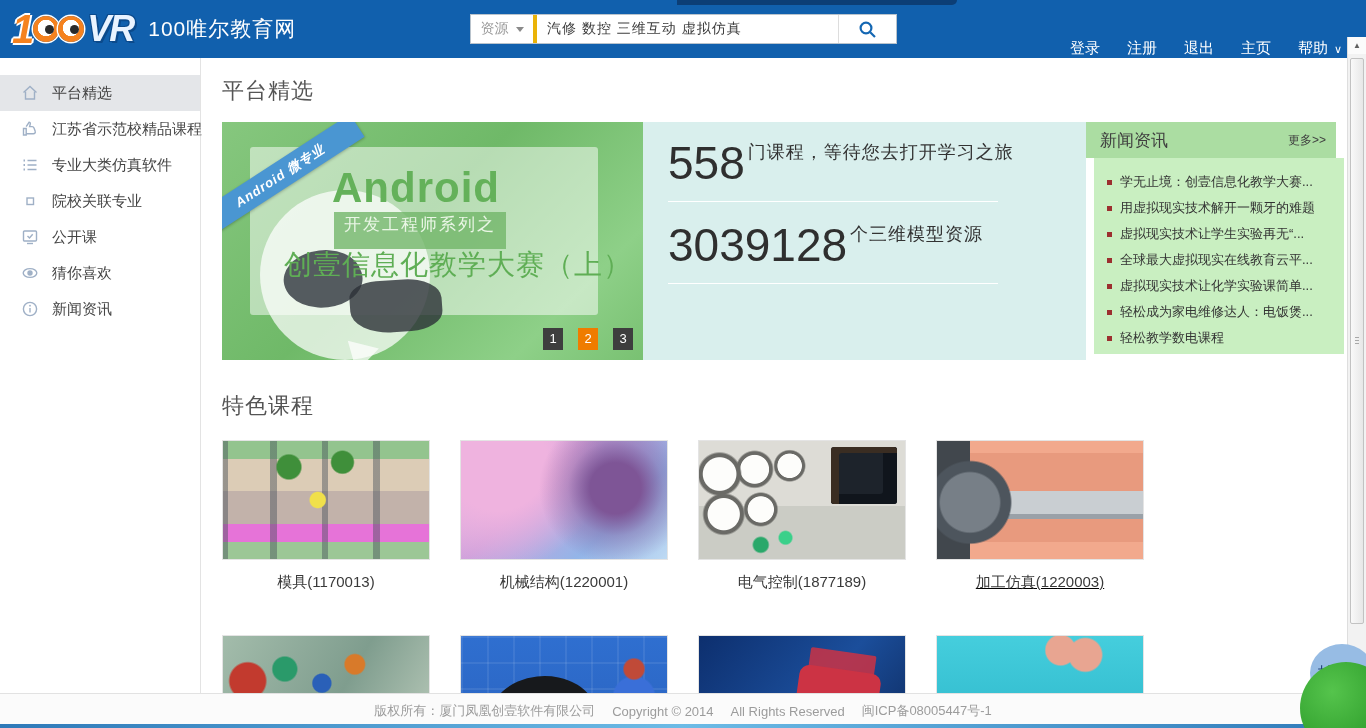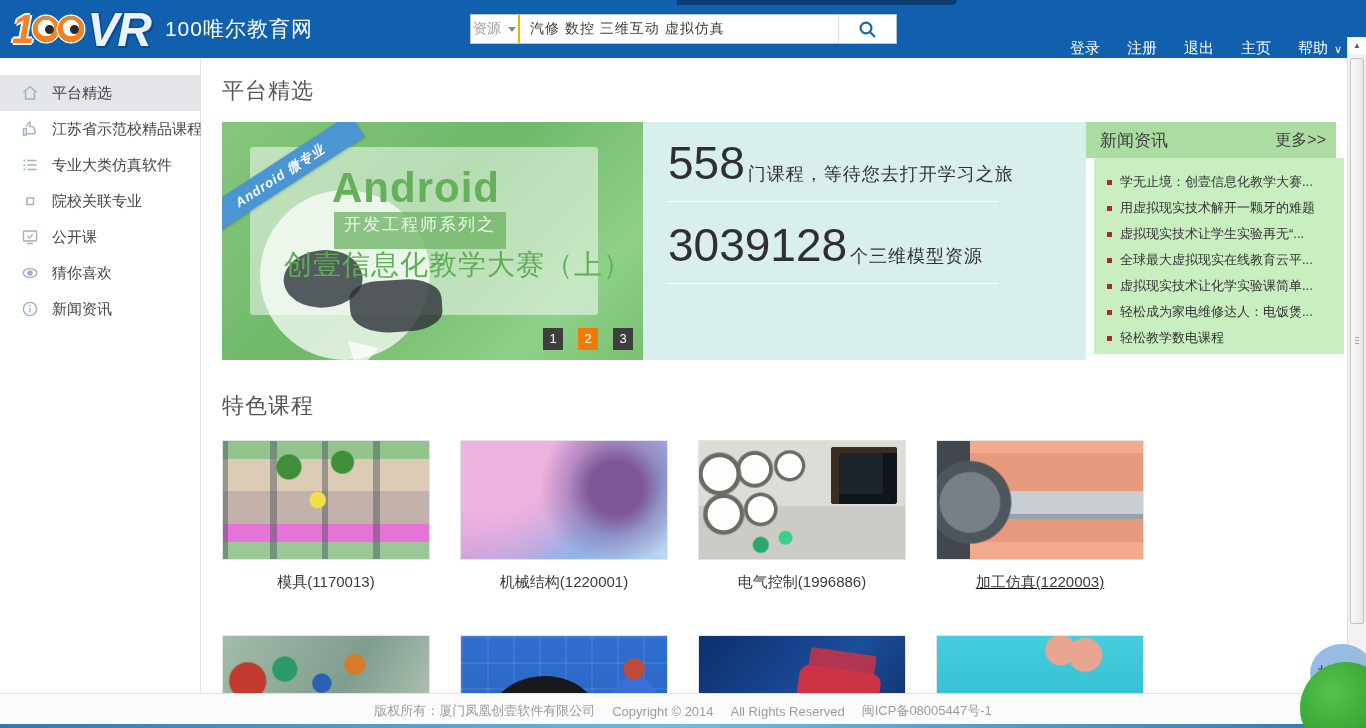--- a/index.html
+++ b/index.html
@@ -10,28 +10,28 @@
   .header { position:absolute; left:0; top:0; width:1366px; height:58px; background:#1160ad; z-index:10; }
   .top-strip { position:absolute; left:677px; top:0; width:280px; height:5px; background:#0c3e76; border-radius:0 0 5px 0; }
   .logo-wrap { position:absolute; left:12px; top:8px; height:42px; display:flex; align-items:center; }
   .logo-mark { display:flex; align-items:center; }
   .logo-one { font-style:italic; font-weight:900; font-size:40px; color:#f5821f;
               text-shadow:-2px 0 #fff,2px 0 #fff,0 -2px #fff,0 2px #fff,-1px -1px #fff,1px 1px #fff; }
   .eye { width:26px; height:26px; border-radius:50%; margin-left:-1px; position:relative;
          background:radial-gradient(circle at 50% 46%, #fff 0 42%, #f5821f 44% 100%);
          box-shadow:0 0 0 1.5px #fff; }
   .eye::after { content:''; position:absolute; width:9px; height:9px; background:#2a2a2a; border-radius:50%; top:9px; left:12px; }
-  .logo-vr { font-style:italic; font-weight:900; font-size:48px; letter-spacing:-2px; margin-left:3px; color:#e9f3ff;
+  .logo-vr { font-style:italic; font-weight:900; font-size:36px; letter-spacing:-2px; margin-left:3px; color:#e9f3ff;
              text-shadow:2px 2px 0 #0b4a8c, -1px -1px 0 #0b4a8c, 1px -1px 0 #0b4a8c, -1px 1px 0 #0b4a8c; }
   .site-name { color:#fff; font-size:21px; margin-left:15px; letter-spacing:1px; }
 
   .search-box { position:absolute; left:470px; top:14px; width:427px; height:30px; background:#fff;
                 border:1px solid #b9c3cc; display:flex; align-items:stretch; }
-  .search-cat { width:49px; display:flex; align-items:center; justify-content:center; gap:7px;
-                color:#999; font-size:14px; border-right:2px solid #eab308; cursor:pointer; }
+  .search-cat { width:66px; display:flex; align-items:center; justify-content:center; gap:7px;
+                color:#999; font-size:14px; border-right:4px solid #eab308; cursor:pointer; }
   .cat-caret { width:0; height:0; border-left:4px solid transparent; border-right:4px solid transparent; border-top:5px solid #8a8a8a; }
   .search-input { flex:1; border:none; outline:none; padding:0 10px; font-size:14px; color:#3c3c3c;
                   font-family:"Liberation Sans","DejaVu Sans",sans-serif; letter-spacing:1px; }
   .search-btn { width:58px; border-left:1px solid #ddd; background:#fff; display:flex; align-items:center; justify-content:center; cursor:pointer; }
 
   .top-nav { position:absolute; right:24px; top:0; height:58px; display:flex; align-items:flex-end; gap:27px; }
   .top-nav a { color:#fff; font-size:15px; text-decoration:none; cursor:pointer; display:flex; align-items:center; gap:6px; }
   .help-caret { font-size:11px; position:relative; top:1px; }
 
   
@@ -74,32 +74,32 @@
   .banner-sub { position:absolute; left:112px; top:90px; width:172px; height:37px; background:rgba(111,181,102,.78);
                 color:#eaf6e6; font-size:17px; text-align:center; line-height:25px; letter-spacing:2px; }
   .banner-course { position:absolute; left:62px; top:124px; font-size:28px; color:#5fae55; letter-spacing:1px; }
   .pager { position:absolute; top:206px; left:0; width:421px; }
   .pager span { position:absolute; width:20px; height:22px; color:#fff; font-size:13px; text-align:center;
                 line-height:22px; background:#3e3e3e; cursor:pointer; }
   .pg-1 { left:321px; } .pg-2 { left:356px; background:#ef7c00 !important; } .pg-3 { left:391px; }
 
   
   .stats { position:absolute; left:643px; top:122px; width:443px; height:238px; background:#d9efed; }
-  .stat-row { position:absolute; left:25px; display:flex; align-items:flex-end; gap:3px; color:#333; }
+  .stat-row { position:absolute; left:25px; display:flex; align-items:flex-start; gap:3px; color:#333; }
   .stat-num { font-size:46px; line-height:1; color:#2f2f2f; }
   .stat-label { font-size:18px; color:#333; letter-spacing:1px; }
   .stat-div { position:absolute; left:25px; width:330px; height:1px; background:#fff; }
   #stat1 { top:18px; } #div1 { top:79px; }
   #stat2 { top:100px; } #div2 { top:161px; }
 
   
   .news { position:absolute; left:1086px; top:122px; width:250px; height:232px; }
   .news-head { height:36px; background:#abdda2; display:flex; align-items:center; justify-content:space-between; padding:0 10px 0 14px; }
   .news-title { font-size:17px; color:#3f3f3f; }
-  .news-more { font-size:16px; color:#3f3f3f; cursor:pointer; text-decoration:none; }
+  .news-more { font-size:12px; color:#3f3f3f; cursor:pointer; text-decoration:none; }
   .news-body { position:absolute; left:8px; top:36px; width:250px; height:196px; background:#c9efc1; padding:11px 6px 0 13px; }
   .news-item { display:flex; align-items:center; gap:8px; height:26px; font-size:13px; color:#333;
                white-space:nowrap; overflow:hidden; cursor:pointer; }
   .news-item i { flex:0 0 auto; width:5px; height:5px; background:#9c2f2f; }
 
   
   .card { position:absolute; width:208px; cursor:pointer;text-align:center; }
   .r1 { top:440px; } .r2 { top:635px; }
   .c1 { left:222px; } .c2 { left:460px; } .c3 { left:698px; } .c4 { left:936px;text-decoration:underline; }
   .card-img { width:208px; height:120px; border:1px solid #e4e4e4; position:relative; overflow:hidden; }
@@ -341,21 +341,21 @@
   <div class="card r1 c1">
     <div class="card-img img-mold"></div>
     <div class="card-label">模具(1170013)</div>
   </div>
   <div class="card r1 c2">
     <div class="card-img img-mech"></div>
     <div class="card-label">机械结构(1220001)</div>
   </div>
   <div class="card r1 c3">
     <div class="card-img img-elec"></div>
-    <div class="card-label">电气控制(1996886)</div>
+    <div class="card-label">电气控制(1877189)</div>
   </div>
   <div class="card r1 c4">
     <div class="card-img img-cnc"></div>
     <div class="card-label">加工仿真(1220003)</div>
   </div>
 
   <div class="card r2 c1">
     <div class="card-img img-panel2"></div>
   </div>
   <div class="card r2 c2">

